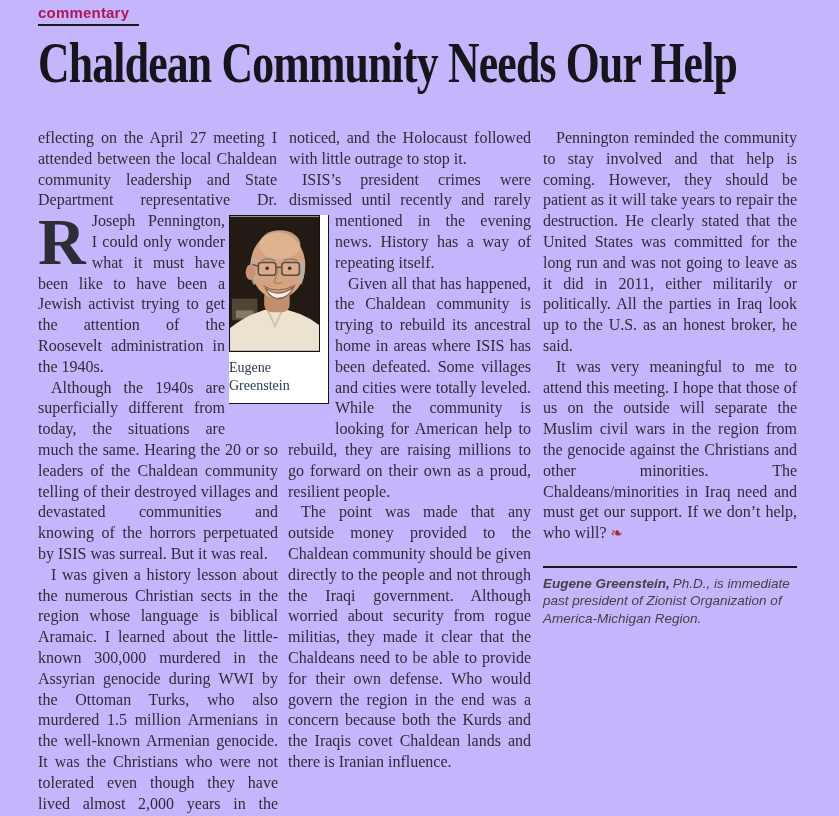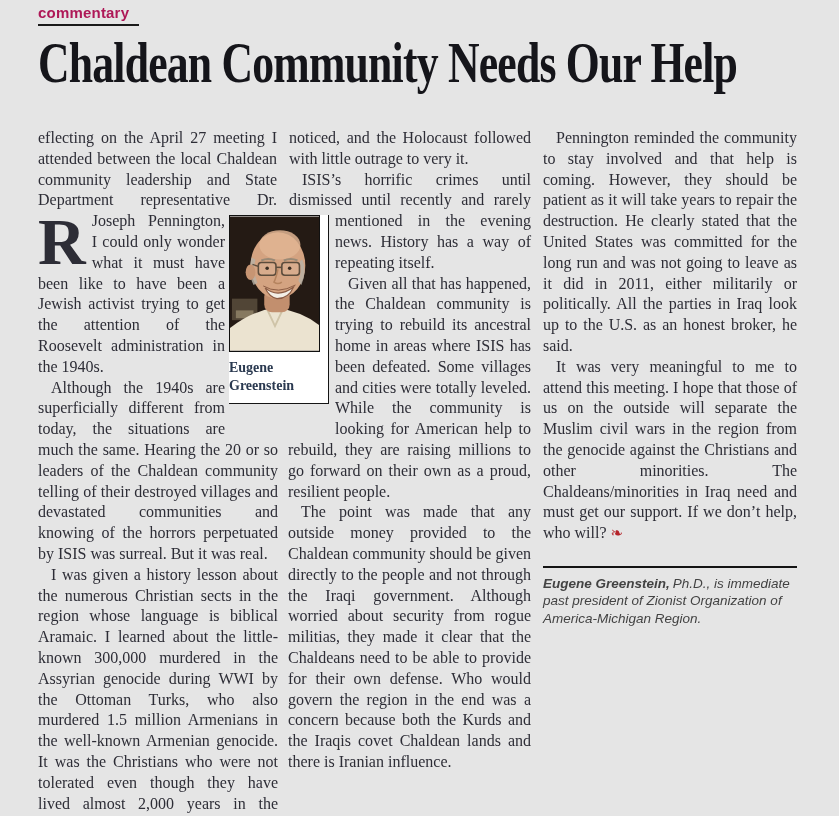--- a/index.html
+++ b/index.html
@@ -1,18 +1,18 @@
 <!DOCTYPE html>
 <html style="--kicker: #ae1857; --ink: #2d2d36; --end_mark: #b5242a;"><head>
 <meta charset="utf-8">
 <style>
   html,body{margin:0;padding:0;background:#ffffff;}
   body{width:839px;height:816px;overflow:hidden;position:relative;
        font-family:"Liberation Serif", serif;}
-  .page{position:absolute;inset:0;background:#e5e5e5;}
+  .page{position:absolute;inset:0;background:#c4b5fd;}
 
   
   .kicker{position:absolute;left:38px;top:4px;
           font-family:"Liberation Sans", sans-serif;
           font-weight:bold;font-size:15px;letter-spacing:.2px;
           color:var(--kicker,#ae1857);
           padding:0 10px 3px 0;border-bottom:2px solid #1a1a1a;}
 
   
   .headline{position:absolute;left:38px;top:34px;margin:0;
@@ -40,21 +40,21 @@
   
   .dropcap{float:left;font-size:66px;line-height:.82;font-weight:bold;
            padding:3px 6px 0 0;color:var(--ink,#2d2d36);}
 
   
   .figure{position:absolute;left:229px;top:215px;width:92px;
           padding:0 7px 8px 0;border-right:1.5px solid #151515;
           border-bottom:1.5px solid #151515;background:#fff;z-index:2;}
   .figure svg{display:block;width:91px;height:137px;border:1.5px solid #101010;
               box-sizing:border-box;}
-  .caption{margin-top:7px;font-weight:bold;font-size:14px;line-height:18px;
+  .caption{margin-top:7px;font-weight:normal;font-size:14px;line-height:18px;
            color:#2a3950;}
 
   
   .endmark{color:var(--end_mark,#b5242a);font-size:15px;}
 
   
   .bio{margin-top:22px;border-top:2px solid #141414;padding-top:7px;
        font-family:"Liberation Sans", sans-serif;font-style:italic;
        font-size:13.5px;line-height:17.5px;color:#434343;text-align:left;}
   .bio .name{font-weight:bold;margin-right:3px;}
@@ -72,22 +72,22 @@
     <span class="sp spA"></span>
     <span class="sp spB"></span>
     <p><span class="dropcap">R</span><span>eflecting on the April 27 meeting I attended between the local Chaldean community leadership and State Department representative Dr. Joseph Pennington, I could only wonder what it must have been like to have been a Jewish activist trying to get the attention of the Roosevelt administration in the 1940s.</span></p>
     <p class="ind">Although the 1940s are superficially different from today, the situations are much the same. Hearing the 20 or so leaders of the Chaldean community telling of their destroyed villages and devastated communities and knowing of the horrors perpetuated by ISIS was surreal. But it was real.</p>
     <p class="ind">I was given a history lesson about the numerous Christian sects in the region whose language is biblical Aramaic. I learned about the little-known 300,000 murdered in the Assyrian genocide during WWI by the Ottoman Turks, who also murdered 1.5 million Armenians in the well-known Armenian genocide. It was the Christians who were not tolerated even though they have lived almost 2,000 years in the region. The world was silent then, as Hitler</p>
   </div>
 
   <div class="col col2">
     <span class="sp spA"></span>
     <span class="sp spB"></span>
-    <p>noticed, and the Holocaust followed with little outrage to very it.</p>
-    <p class="ind">ISIS’s horrific crimes until dismissed until recently and rarely mentioned in the evening news. History has a way of repeating itself.</p>
+    <p>noticed, and the Holocaust followed with little outrage to stop it.</p>
+    <p class="ind">ISIS’s president crimes were dismissed until recently and rarely mentioned in the evening news. History has a way of repeating itself.</p>
     <p class="ind">Given all that has happened, the Chaldean community is trying to rebuild its ancestral home in areas where ISIS has been defeated. Some villages and cities were totally leveled. While the community is looking for American help to rebuild, they are raising millions to go forward on their own as a proud, resilient people.</p>
     <p class="ind">The point was made that any outside money provided to the Chaldean community should be given directly to the people and not through the Iraqi government. Although worried about security from rogue militias, they made it clear that the Chaldeans need to be able to provide for their own defense. Who would govern the region in the end was a concern because both the Kurds and the Iraqis covet Chaldean lands and there is Iranian influence.</p>
   </div>
 
   <div class="col col3">
     <p class="ind">Pennington reminded the community to stay involved and that help is coming. However, they should be patient as it will take years to repair the destruction. He clearly stated that the United States was committed for the long run and was not going to leave as it did in 2011, either militarily or politically. All the parties in Iraq look up to the U.S. as an honest broker, he said.</p>
     <p class="ind"><span>It was very meaningful to me to attend this meeting. I hope that those of us on the outside will separate the Muslim civil wars in the region from the genocide against the Christians and other minorities. The Chaldeans/minorities in Iraq need and must get our support. If we don’t help, who will?</span> <span class="endmark">❧</span></p>
 
     <div class="bio">
       <span class="name">Eugene Greenstein,</span><span>Ph.D., is immediate past president of Zionist Organization of America-Michigan Region.</span>

